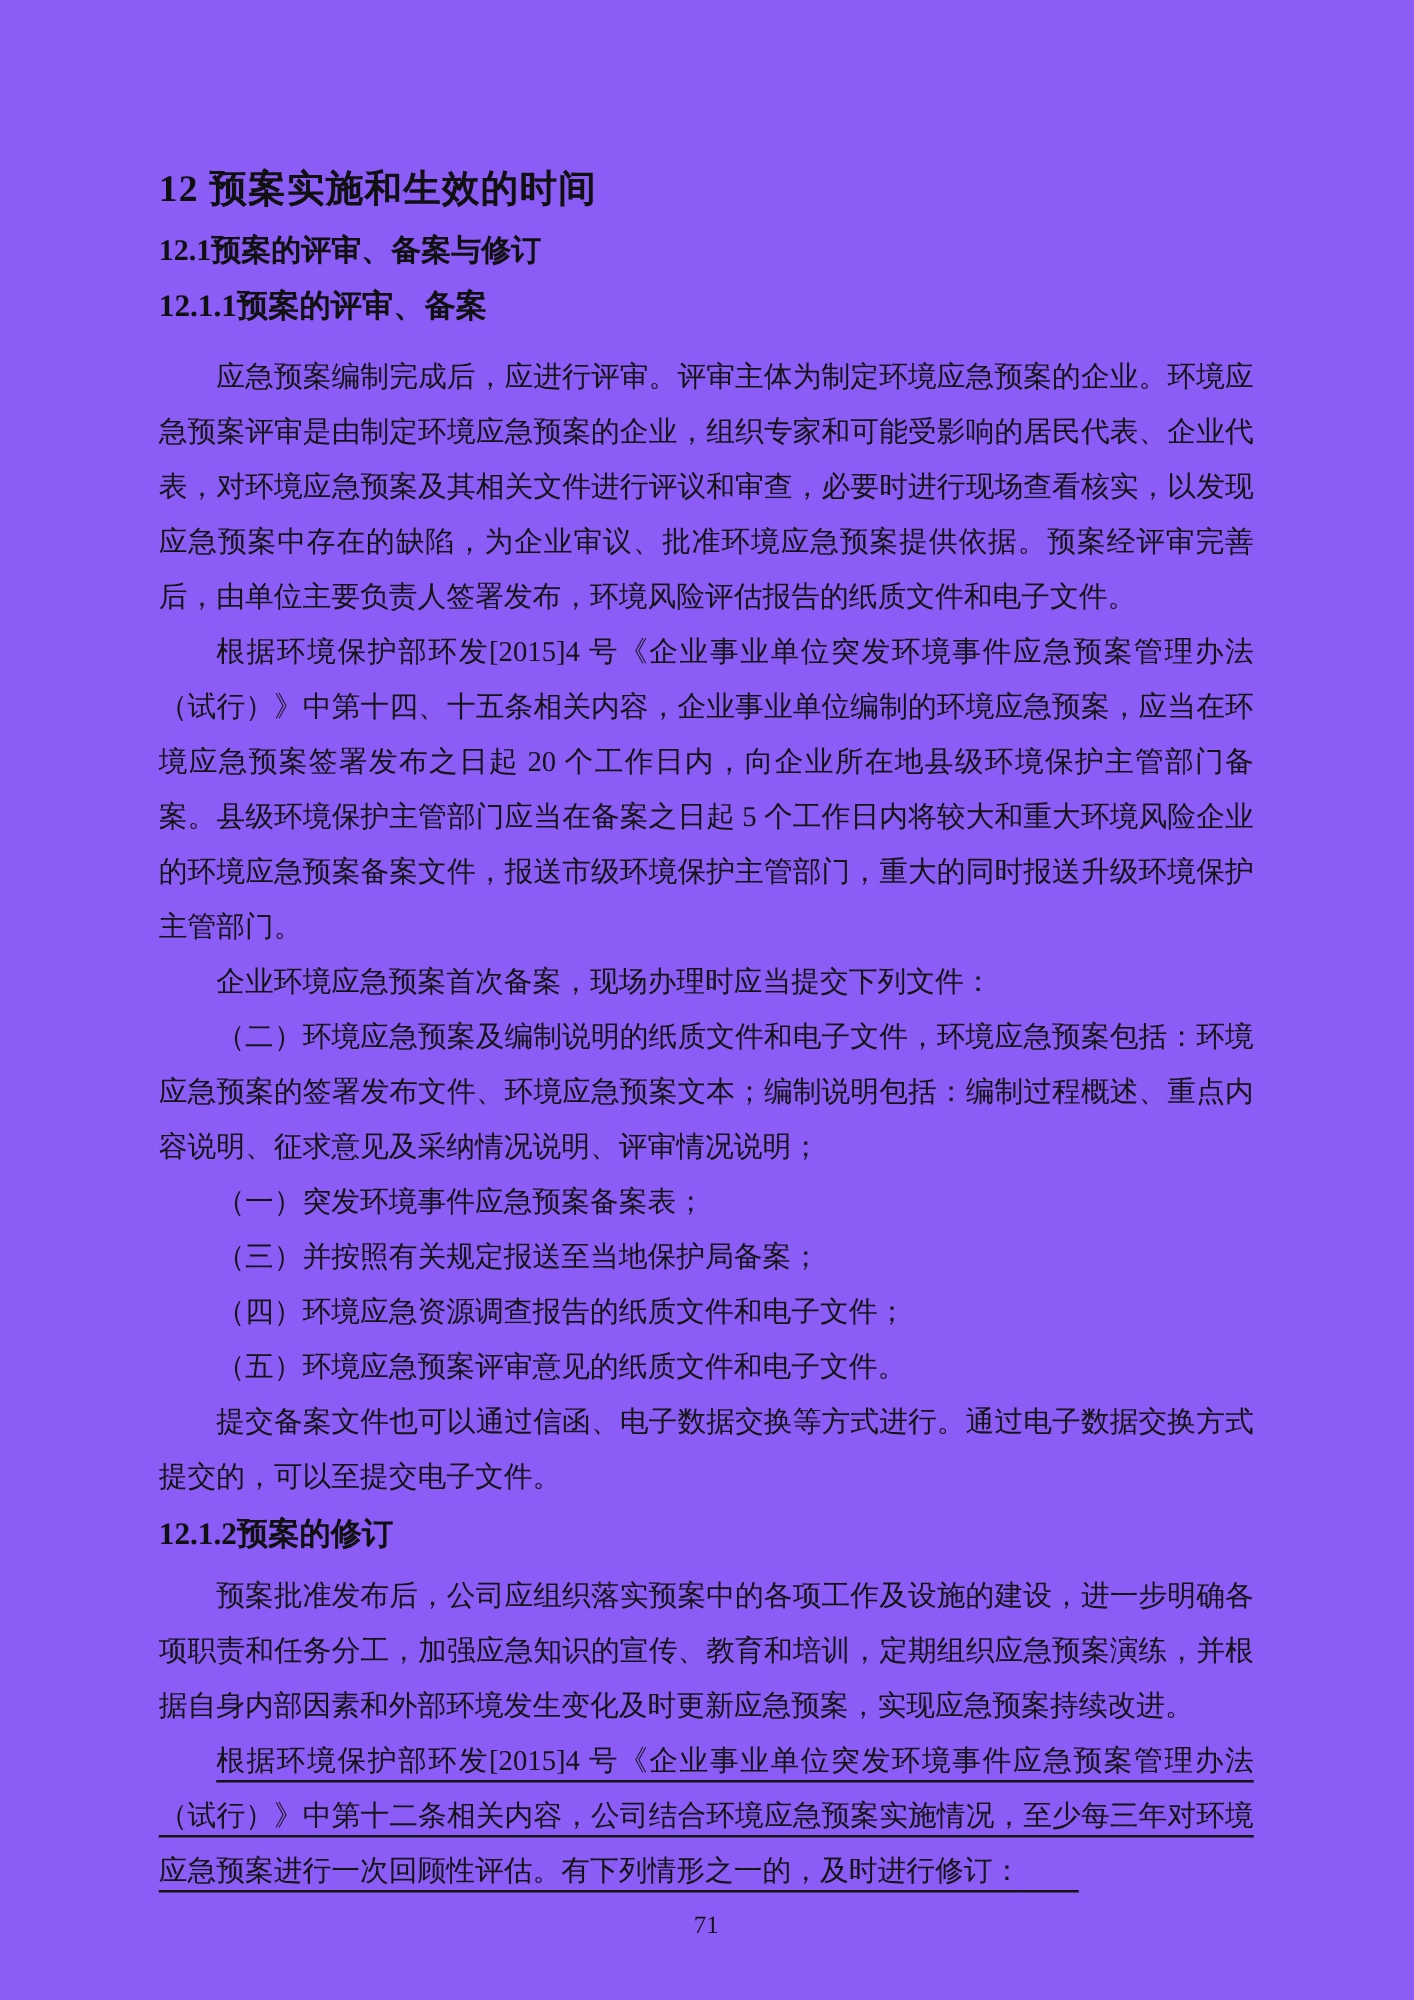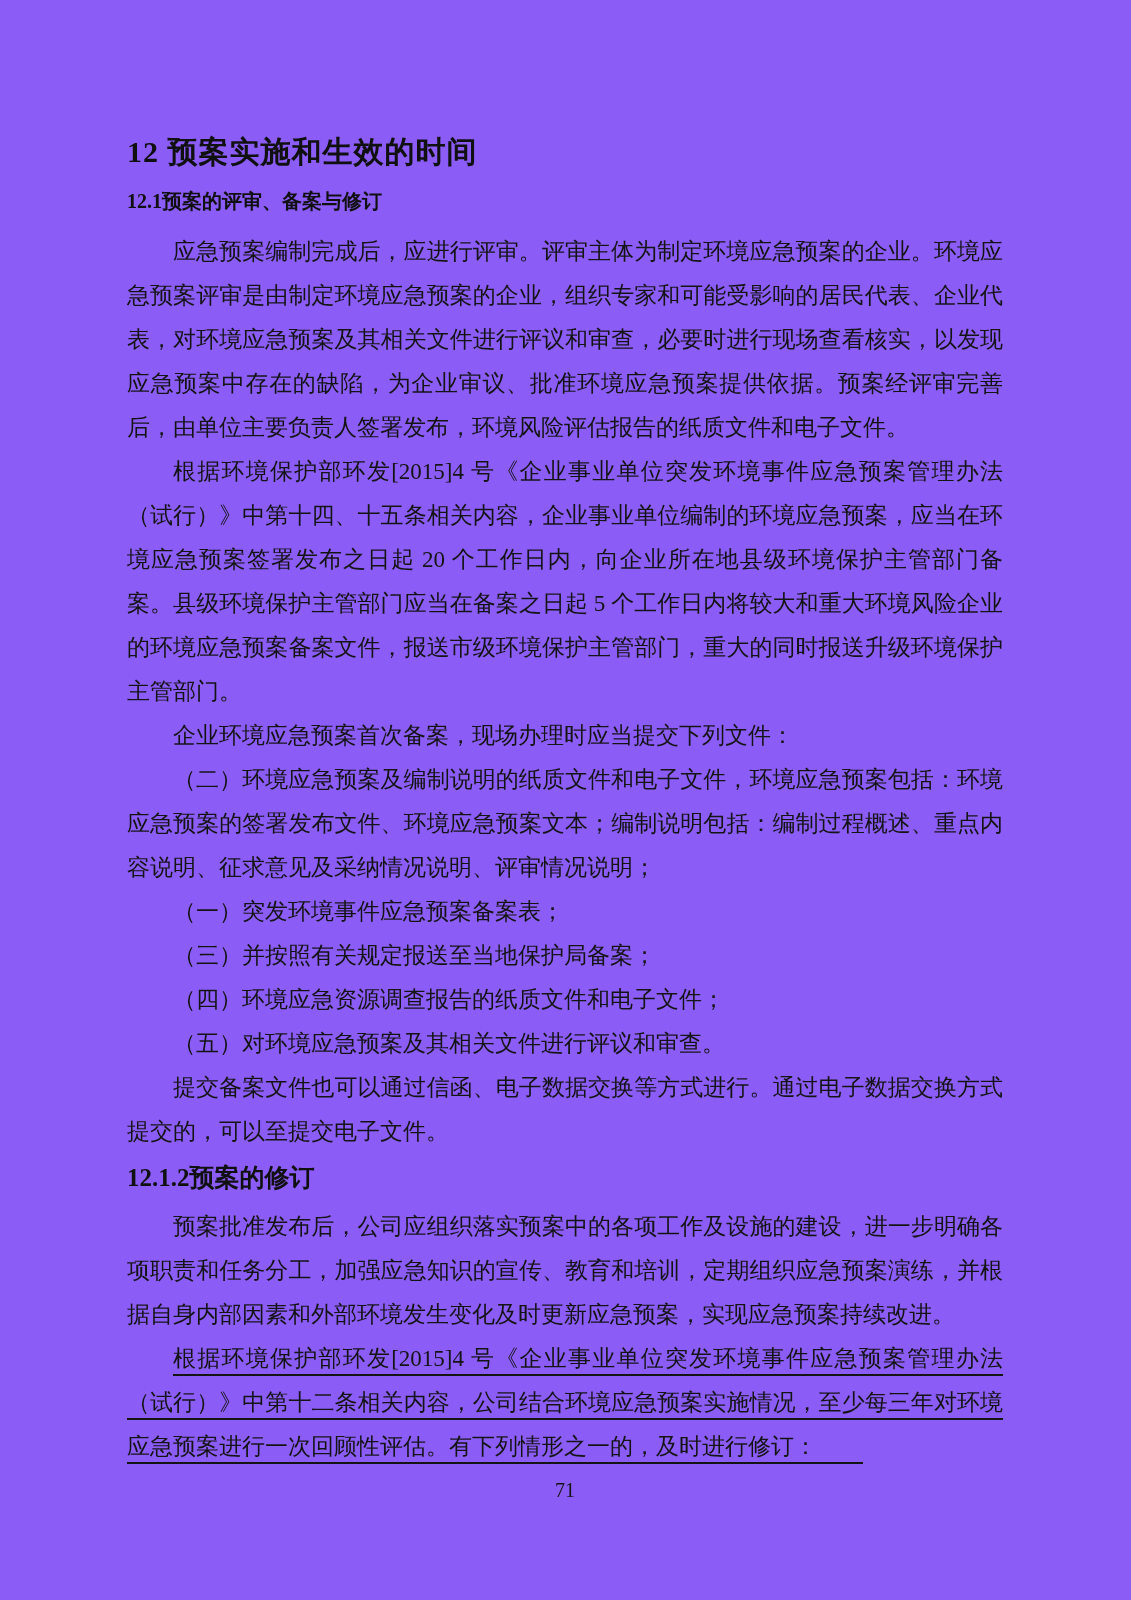--- a/index.html
+++ b/index.html
@@ -21,21 +21,21 @@
   }
   .doc-h1 {
     font-size: 30px;
     line-height: 38px;
     font-weight: 700;
     margin: 0 0 14px 0;
     letter-spacing: 1px;
     color: #101010;
   }
   .doc-h2 {
-    font-size: 20px;
+    font-size: 24px;
     line-height: 32px;
     font-weight: 700;
     margin: 0 0 13px 0;
     color: #101010;
   }
   .doc-h3 {
     font-size: 25px;
     line-height: 32px;
     font-weight: 700;
     margin: 0 0 18px 0;
@@ -80,36 +80,37 @@
 </style>
 </head>
 <body>
 
 <div class="page">
 
   <h1 class="doc-h1">12 预案实施和生效的时间</h1>
 
   <h2 class="doc-h2">12.1预案的评审、备案与修订</h2>
 
+  <h3 class="doc-h3">12.1.1预案的评审、备案</h3>
 
   <p class="para">应急预案编制完成后，应进行评审。评审主体为制定环境应急预案的企业。环境应急预案评审是由制定环境应急预案的企业，组织专家和可能受影响的居民代表、企业代表，对环境应急预案及其相关文件进行评议和审查，必要时进行现场查看核实，以发现应急预案中存在的缺陷，为企业审议、批准环境应急预案提供依据。预案经评审完善后，由单位主要负责人签署发布，环境风险评估报告的纸质文件和电子文件。</p>
 
   <p class="para">根据环境保护部环发[2015]4 号《企业事业单位突发环境事件应急预案管理办法（试行）》中第十四、十五条相关内容，企业事业单位编制的环境应急预案，应当在环境应急预案签署发布之日起 20 个工作日内，向企业所在地县级环境保护主管部门备案。县级环境保护主管部门应当在备案之日起 5 个工作日内将较大和重大环境风险企业的环境应急预案备案文件，报送市级环境保护主管部门，重大的同时报送升级环境保护主管部门。</p>
 
   <p class="para">企业环境应急预案首次备案，现场办理时应当提交下列文件：</p>
 
   <p class="para">（二）环境应急预案及编制说明的纸质文件和电子文件，环境应急预案包括：环境应急预案的签署发布文件、环境应急预案文本；编制说明包括：编制过程概述、重点内容说明、征求意见及采纳情况说明、评审情况说明；</p>
 
   <p class="para">（一）突发环境事件应急预案备案表；</p>
 
   <p class="para">（三）并按照有关规定报送至当地保护局备案；</p>
 
   <p class="para">（四）环境应急资源调查报告的纸质文件和电子文件；</p>
 
-  <p class="para">（五）对环境应急预案及其相关文件进行评议和审查。</p>
+  <p class="para">（五）环境应急预案评审意见的纸质文件和电子文件。</p>
 
   <p class="para">提交备案文件也可以通过信函、电子数据交换等方式进行。通过电子数据交换方式提交的，可以至提交电子文件。</p>
 
   <h3 class="doc-h4">12.1.2预案的修订</h3>
 
   <p class="para">预案批准发布后，公司应组织落实预案中的各项工作及设施的建设，进一步明确各项职责和任务分工，加强应急知识的宣传、教育和培训，定期组织应急预案演练，并根据自身内部因素和外部环境发生变化及时更新应急预案，实现应急预案持续改进。</p>
 
   <p class="para underlined">
     <span class="u-text">根据环境保护部环发[2015]4 号《企业事业单位突发环境事件应急预案管理办法（试行）》中第十二条相关内容，公司结合环境应急预案实施情况，至少每三年对环境应急预案进行一次回顾性评估。有下列情形之一的，及时进行修订：</span><span class="u-tail"></span>
   </p>

